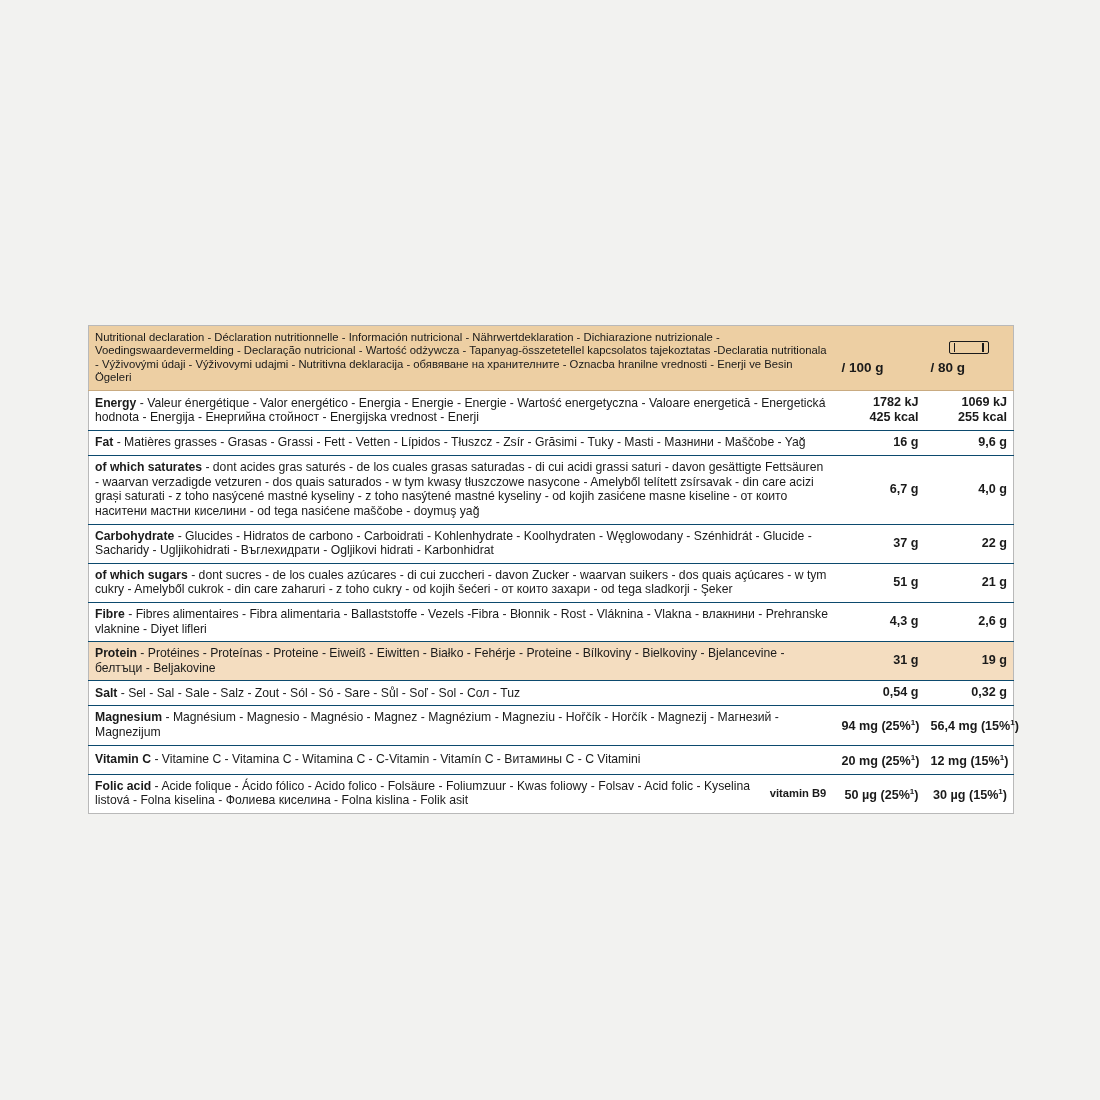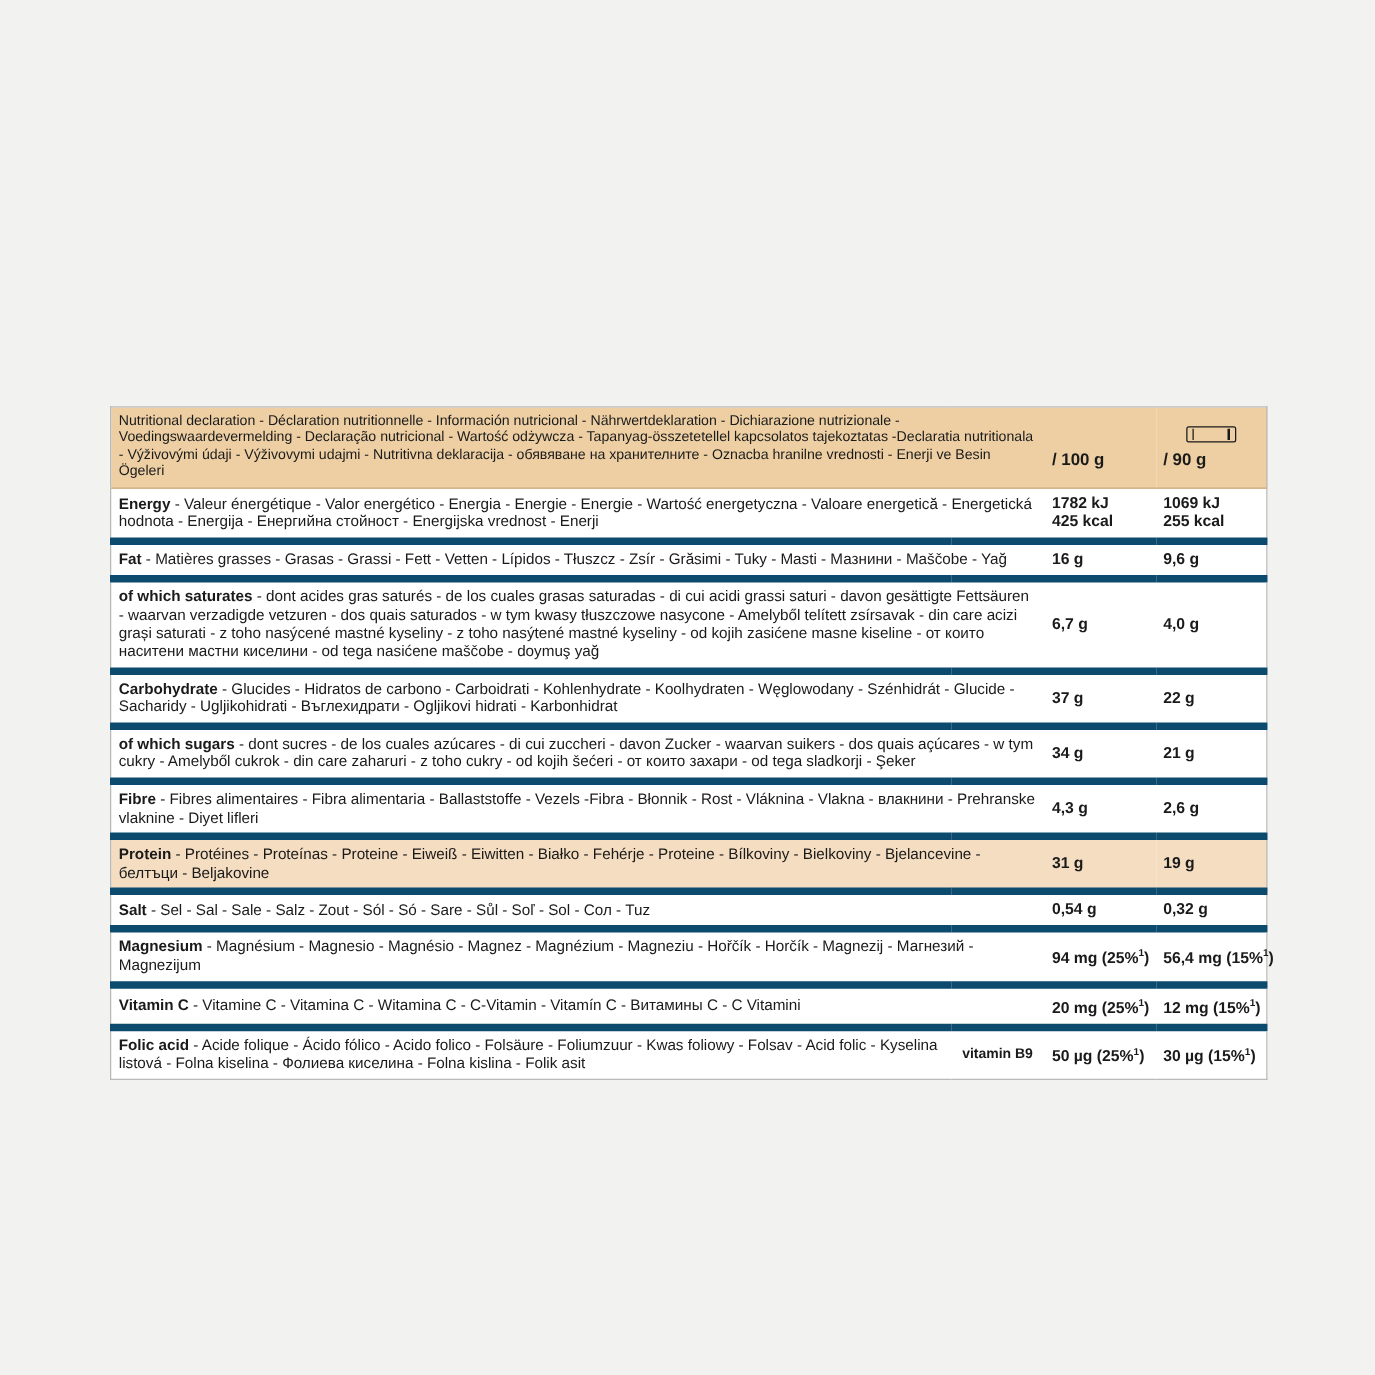--- a/index.html
+++ b/index.html
@@ -20,21 +20,21 @@
     position: absolute;
     left: 88px;
     top: 325px;
     width: 925px;
     border-collapse: collapse;
     table-layout: fixed;
     background: #ffffff;
     border: 1px solid #b9b9b9;
   }
   .nutri-table td {
-    border-bottom: 6px solid #0c4a6e;
+    border-bottom: 1px solid #0c4a6e;
     vertical-align: middle;
     padding: 4px 6px 5px 6px;
   }
   .nutri-table tr:last-child td { border-bottom: none; }
 
   col.c-desc { width: 672px; }
   col.c-note { width: 75px; }
   col.c-100  { width: 89px; }
   col.c-60   { width: 89px; }
 
@@ -85,21 +85,21 @@
 
   .desc {
     font-size: 12.2px;
     line-height: 14.6px;
     color: #1a1a1a;
   }
   .desc b { font-weight: bold; }
   .value {
     font-size: 12.6px;
     font-weight: bold;
-    text-align: left;
+    text-align: right;
     color: #1a1a1a;
     line-height: 15px;
     white-space: nowrap;
   }
   .note {
     font-size: 11.2px;
     font-weight: bold;
     text-align: center;
     color: #1a1a1a;
     white-space: nowrap;
@@ -122,21 +122,21 @@
       <tr class="hdr">
         <td colspan="2">
           <div class="hdr-text">Nutritional declaration - Déclaration nutritionnelle - Información nutricional - Nährwertdeklaration - Dichiarazione nutrizionale - Voedingswaardevermelding - Declaração nutricional - Wartość odżywcza - Tapanyag-összetetellel kapcsolatos tajekoztatas -Declaratia nutritionala - Výživovými údaji - Výživovymi udajmi - Nutritivna deklaracija - обявяване на хранителните - Oznacba hranilne vrednosti - Enerji ve Besin Ögeleri</div>
         </td>
         <td>
           <span class="bar-icon" style="visibility:hidden;"></span>
           <div class="hdr-unit">/ 100 g</div>
         </td>
         <td>
           <span class="bar-icon"></span>
-          <div class="hdr-unit">/ 90 g</div>
+          <div class="hdr-unit">/ 80 g</div>
         </td>
       </tr>
 
       <tr>
         <td colspan="2">
           <div class="desc"><b>Energy</b> - Valeur énergétique - Valor energético - Energia - Energie - Energie - Wartość energetyczna - Valoare energetică - Energetická hodnota - Energija - Енергийна стойност - Energijska vrednost - Enerji</div>
         </td>
         <td class="value">1782 kJ<br>425 kcal</td>
         <td class="value">1069 kJ<br>255 kcal</td>
       </tr>
@@ -162,21 +162,21 @@
           <div class="desc"><b>Carbohydrate</b> - Glucides - Hidratos de carbono - Carboidrati - Kohlenhydrate - Koolhydraten - Węglowodany - Szénhidrát - Glucide - Sacharidy - Ugljikohidrati - Въглехидрати - Ogljikovi hidrati - Karbonhidrat</div>
         </td>
         <td class="value">37 g</td>
         <td class="value">22 g</td>
       </tr>
 
       <tr>
         <td colspan="2">
           <div class="desc"><b>of which sugars</b> - dont sucres - de los cuales azúcares - di cui zuccheri - davon Zucker - waarvan suikers - dos quais açúcares - w tym cukry - Amelyből cukrok - din care zaharuri - z toho cukry - od kojih šećeri - от които захари - od tega sladkorji - Şeker</div>
         </td>
-        <td class="value">34 g</td>
+        <td class="value">51 g</td>
         <td class="value">21 g</td>
       </tr>
 
       <tr>
         <td colspan="2">
           <div class="desc"><b>Fibre</b> - Fibres alimentaires - Fibra alimentaria - Ballaststoffe - Vezels -Fibra - Błonnik - Rost - Vláknina - Vlakna - влакнини - Prehranske vlaknine - Diyet lifleri</div>
         </td>
         <td class="value">4,3 g</td>
         <td class="value">2,6 g</td>
       </tr>

